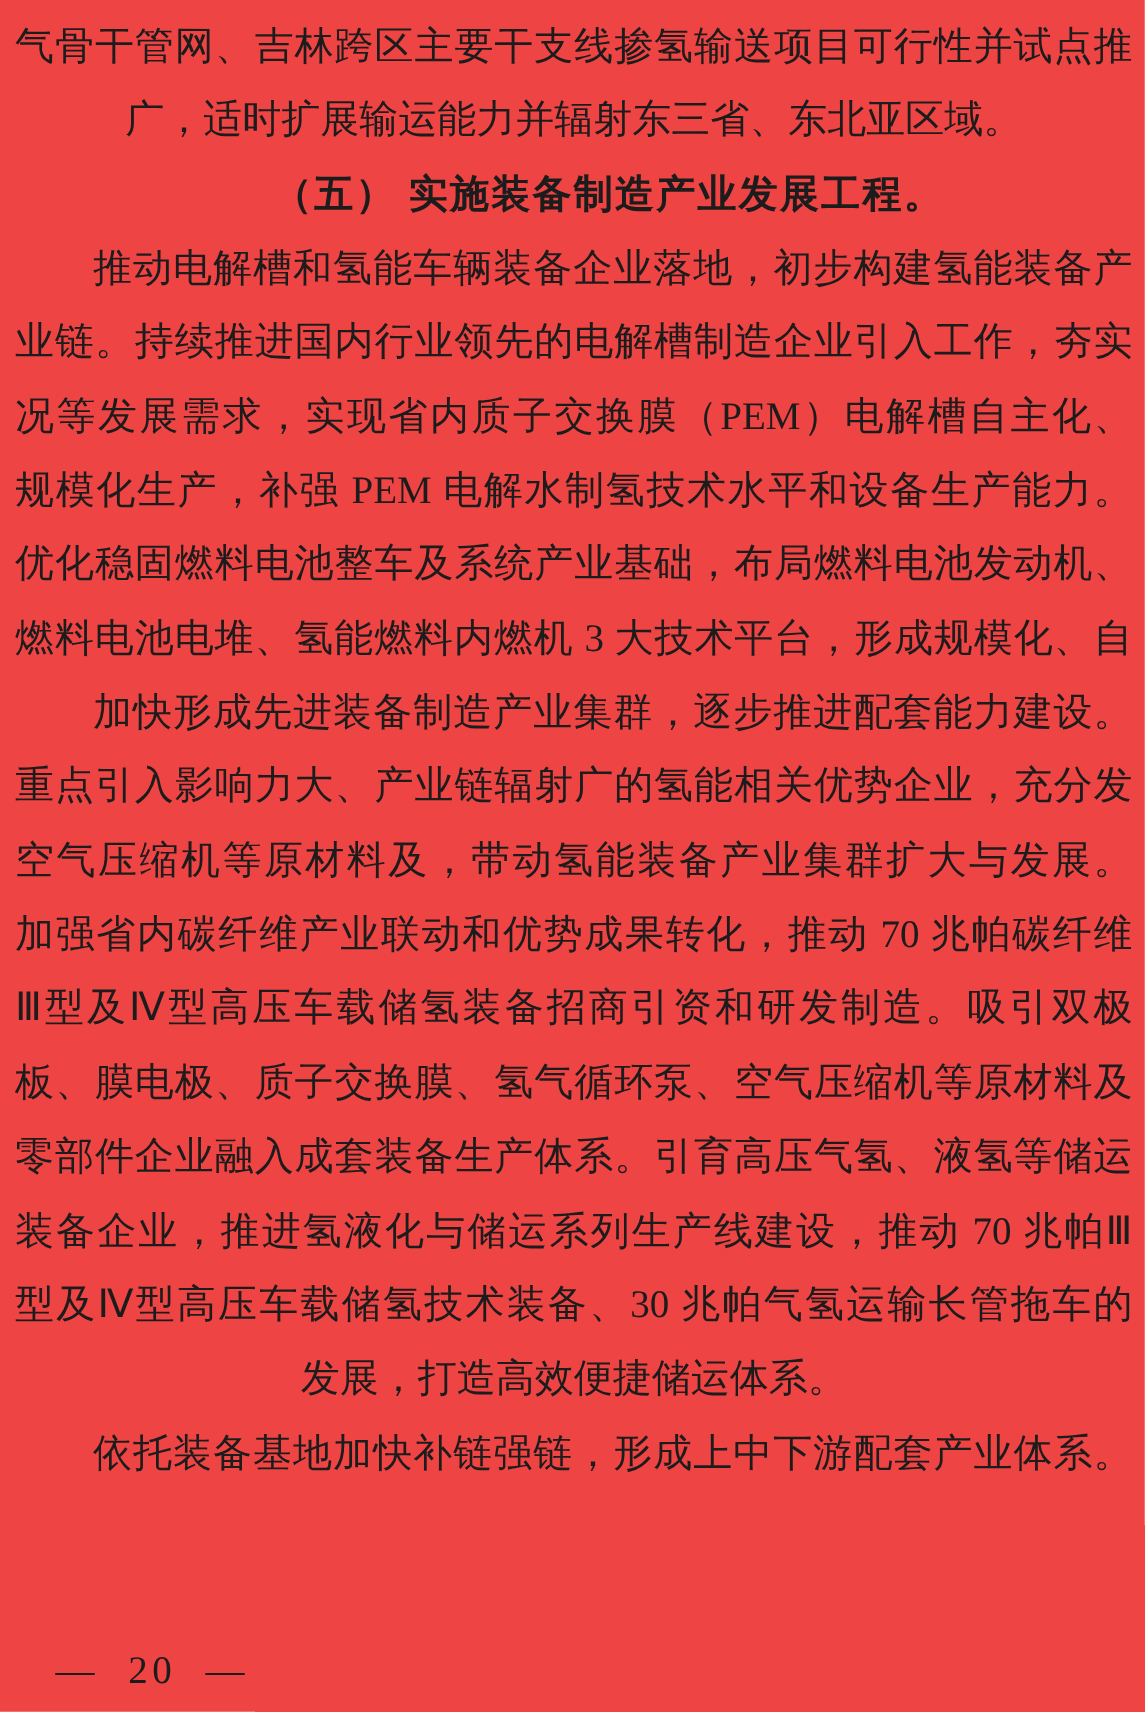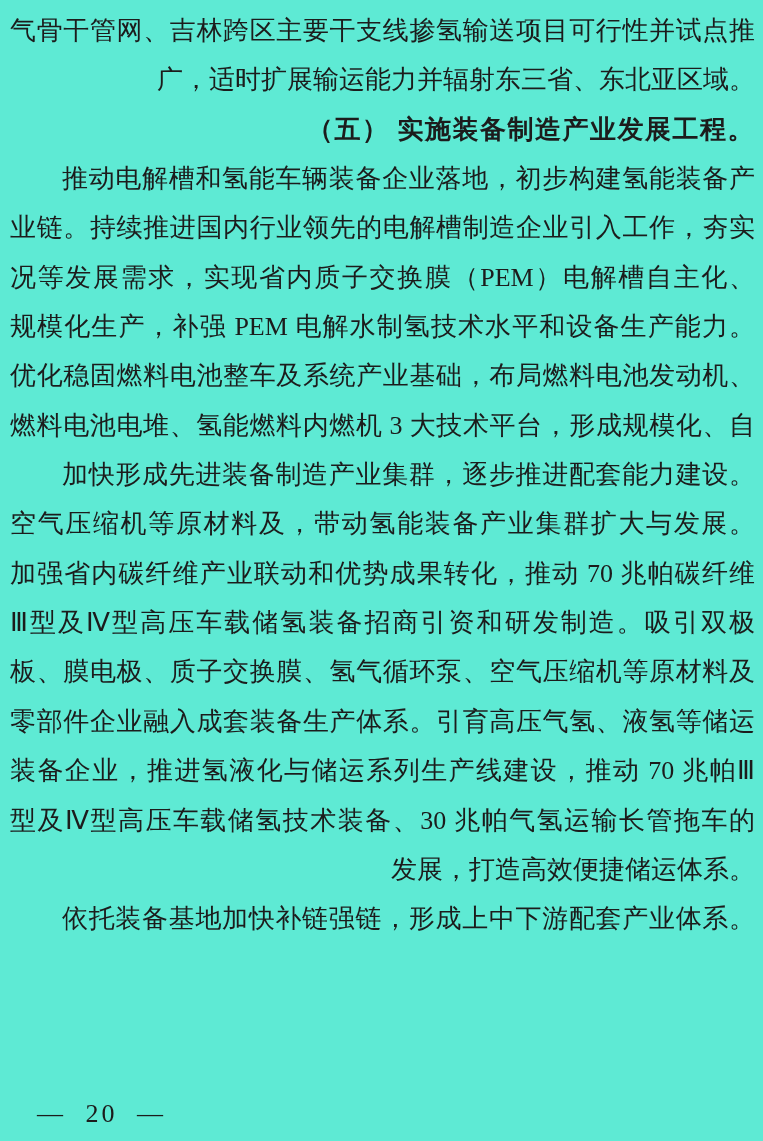--- a/index.html
+++ b/index.html
@@ -10,33 +10,33 @@
     width: 763px;
     height: 1141px;
     background: #ffffff;
     font-family: "Liberation Serif", serif;
   }
   .page {
     position: relative;
     width: 763px;
     height: 1141px;
     overflow: hidden;
-    background: #5eead4;
+    background: #ef4444;
   }
   .textblock {
     position: absolute;
     top: 6px;
     left: 10px;
     right: 8px;
   }
   .line {
     height: 49.35px;
     line-height: 49.35px;
     font-size: 26px;
-    text-align: right;
+    text-align: center;
     white-space: normal;
   }
   .line.justify {
     text-align: justify;
     text-align-last: justify;
     text-justify: inter-character;
   }
   .line.indent {
     padding-left: 52px;
   }
@@ -64,20 +64,21 @@
       <div class="line justify">气骨干管网、吉林跨区主要干支线掺氢输送项目可行性并试点推</div>
       <div class="line">广，适时扩展输运能力并辐射东三省、东北亚区域。</div>
       <div class="line indent bold">（五） 实施装备制造产业发展工程。</div>
       <div class="line justify indent">推动电解槽和氢能车辆装备企业落地，初步构建氢能装备产</div>
       <div class="line justify">业链。持续推进国内行业领先的电解槽制造企业引入工作，夯实</div>
       <div class="line justify">况等发展需求，实现省内质子交换膜（PEM）电解槽自主化、</div>
       <div class="line justify">规模化生产，补强 PEM 电解水制氢技术水平和设备生产能力。</div>
       <div class="line justify">优化稳固燃料电池整车及系统产业基础，布局燃料电池发动机、</div>
       <div class="line justify">燃料电池电堆、氢能燃料内燃机 3 大技术平台，形成规模化、自</div>
       <div class="line justify indent">加快形成先进装备制造产业集群，逐步推进配套能力建设。</div>
+      <div class="line justify">重点引入影响力大、产业链辐射广的氢能相关优势企业，充分发</div>
       <div class="line justify">空气压缩机等原材料及，带动氢能装备产业集群扩大与发展。</div>
       <div class="line justify">加强省内碳纤维产业联动和优势成果转化，推动 70 兆帕碳纤维</div>
       <div class="line justify">Ⅲ型及Ⅳ型高压车载储氢装备招商引资和研发制造。吸引双极</div>
       <div class="line justify">板、膜电极、质子交换膜、氢气循环泵、空气压缩机等原材料及</div>
       <div class="line justify">零部件企业融入成套装备生产体系。引育高压气氢、液氢等储运</div>
       <div class="line justify">装备企业，推进氢液化与储运系列生产线建设，推动 70 兆帕Ⅲ</div>
       <div class="line justify">型及Ⅳ型高压车载储氢技术装备、30 兆帕气氢运输长管拖车的</div>
       <div class="line">发展，打造高效便捷储运体系。</div>
       <div class="line justify indent">依托装备基地加快补链强链，形成上中下游配套产业体系。</div>
     </div>

